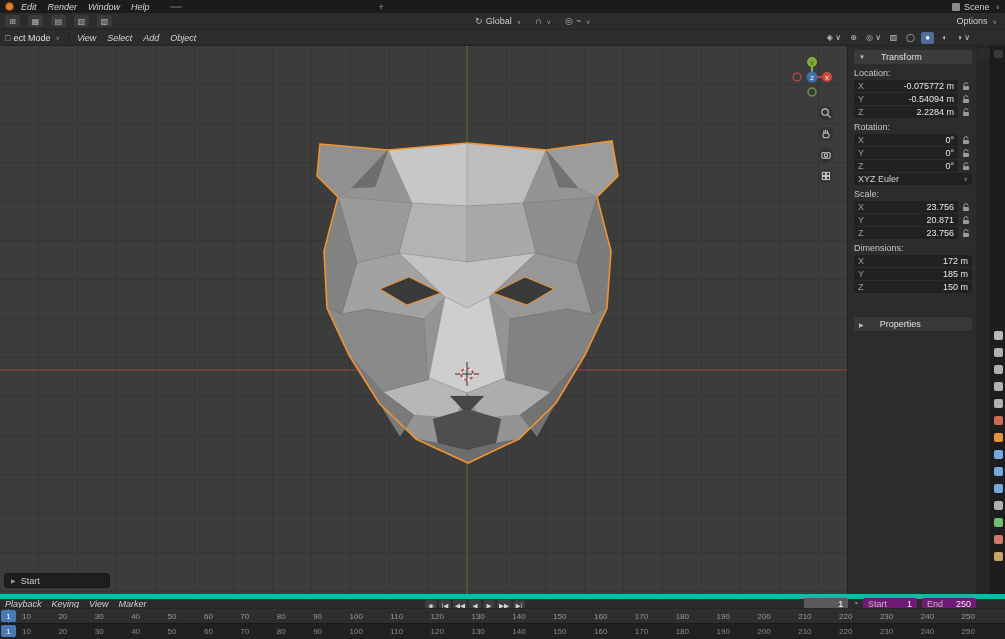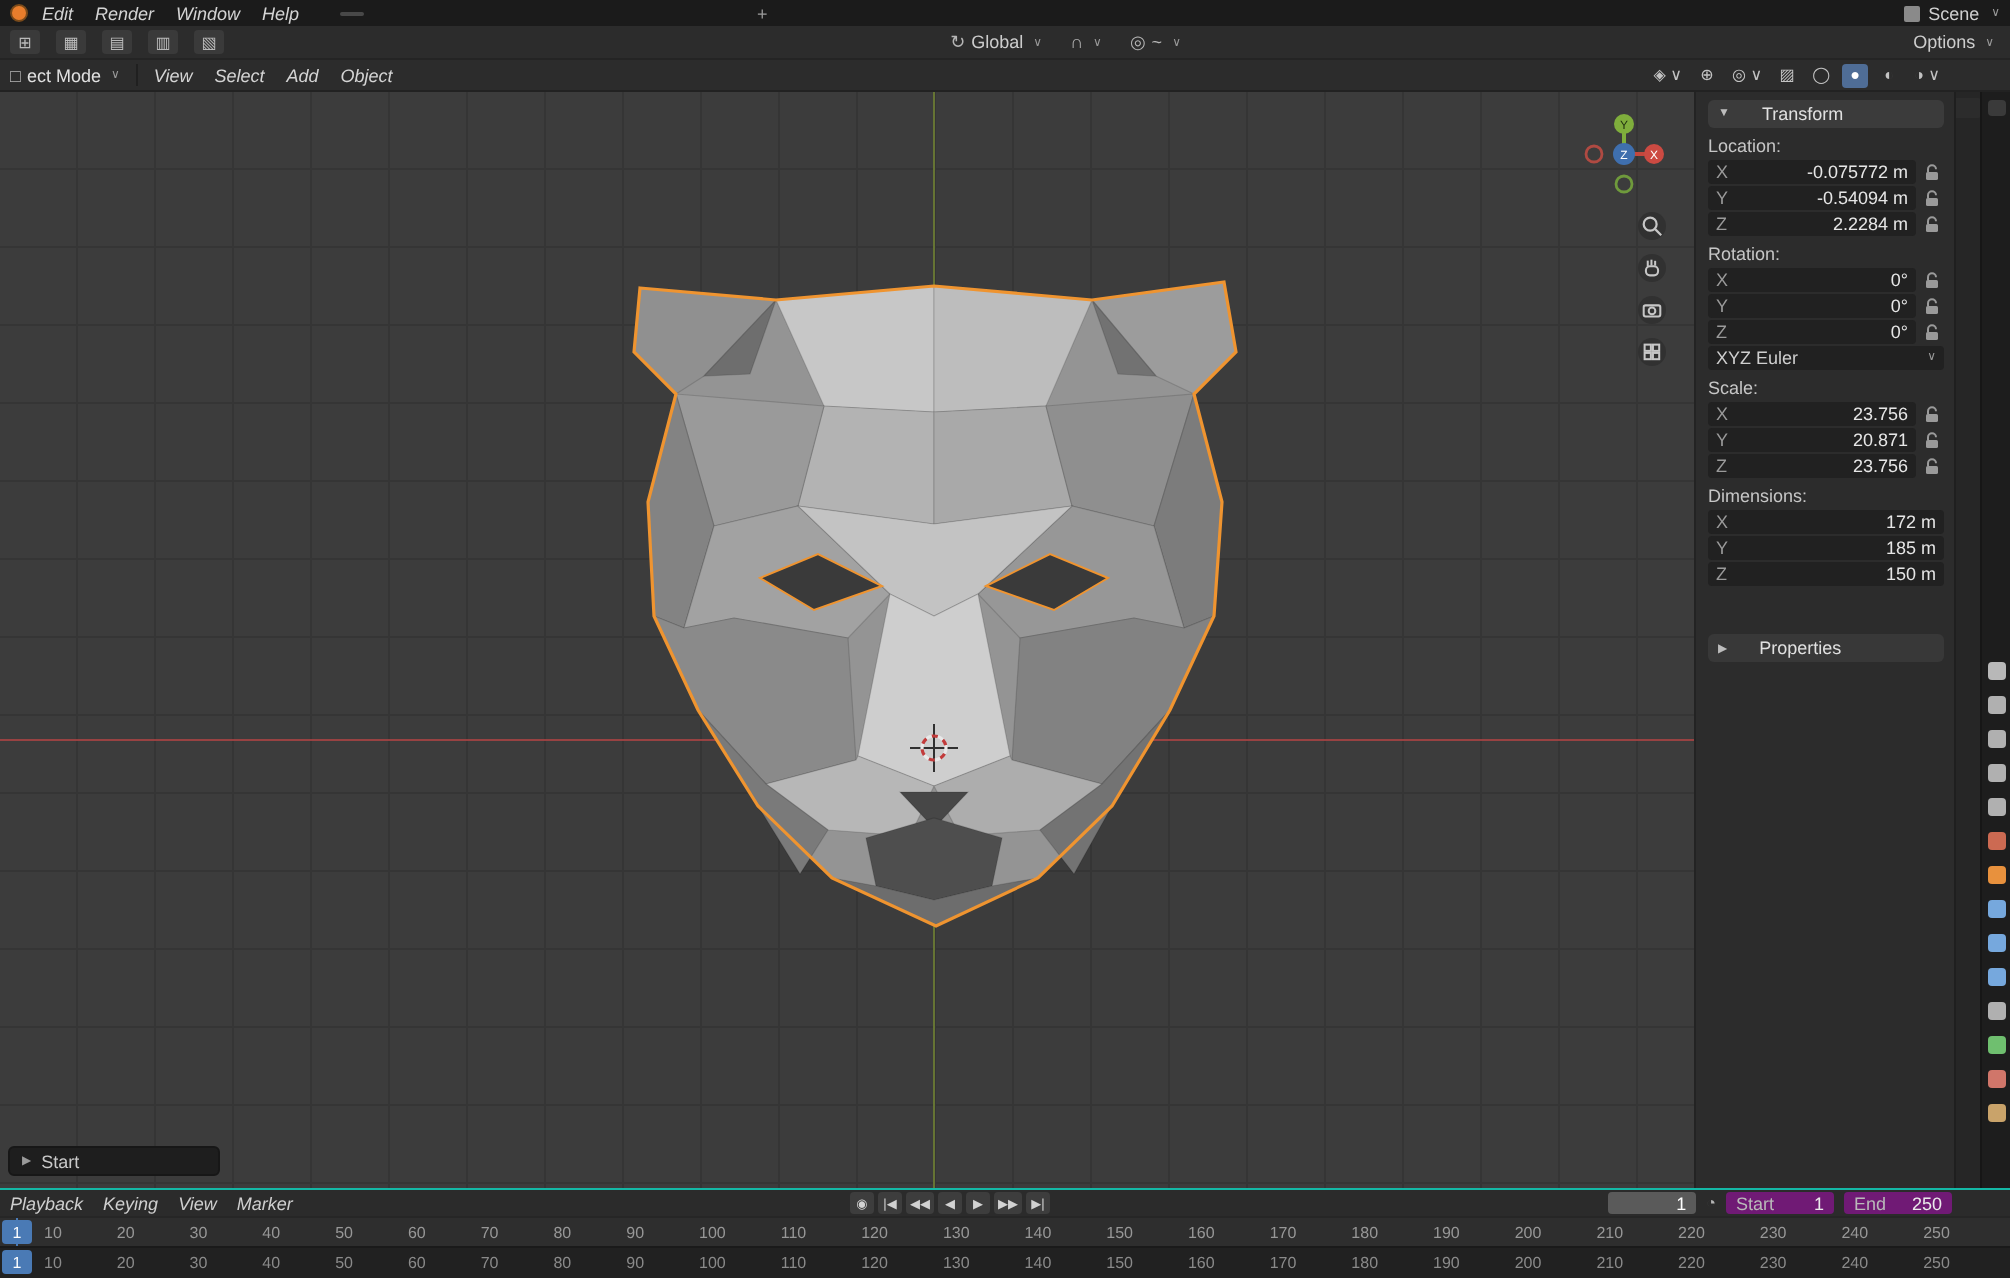--- a/index.html
+++ b/index.html
@@ -113,21 +113,21 @@
 
   
   .propstrip { width:15px; background:#1d1d1d; border-left:1px solid #161616; position:relative; }
   .propstrip .edsel { position:absolute; top:4px; left:3px; width:9px; height:8px; background:#3a3a3a; border-radius:2px; }
   .picons { position:absolute; top:285px; left:0; right:0; display:flex; flex-direction:column; align-items:center; gap:8px; }
   .picon { width:9px; height:9px; border-radius:2px; background:var(--c,#b0b0b0); }
 
   
   .tl-header {
     position:absolute; top:594px; left:0; right:0; height:14px;
-    background:#2b2b2b; border-top:1px solid #14b8a6;
+    background:#2b2b2b; border-top:5px solid #14b8a6;
     display:flex; align-items:center; padding:0 5px; gap:10px;justify-content:center;
   }
   .tl-menus { display:flex; gap:10px; color:#cfcfcf; }
   .transport { position:absolute; left:425px; top:1px; display:flex; gap:2px; }
   .tbtn { min-width:12px; height:11px; background:#3d3d3d; border-radius:2px; color:#d2d2d2;
     font-size:6.5px; display:flex; align-items:center; justify-content:center; padding:0 2px; }
   .tl-right { margin-left:auto; display:flex; align-items:center; gap:5px; margin-right:24px; }
   .ffield { height:11px; border-radius:2px; display:flex; align-items:center; padding:0 5px; background:#701a75; }
   .ffield.cur { width:44px; background:#5a5a5a; color:#fff; justify-content:flex-end; }
   .ffield.se { width:54px; color:#b9b9b9; }

